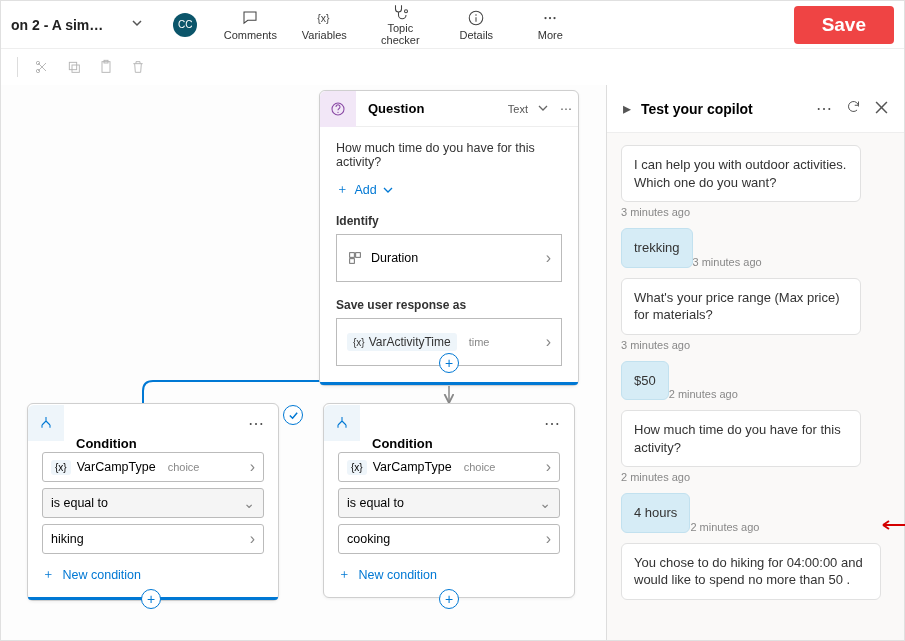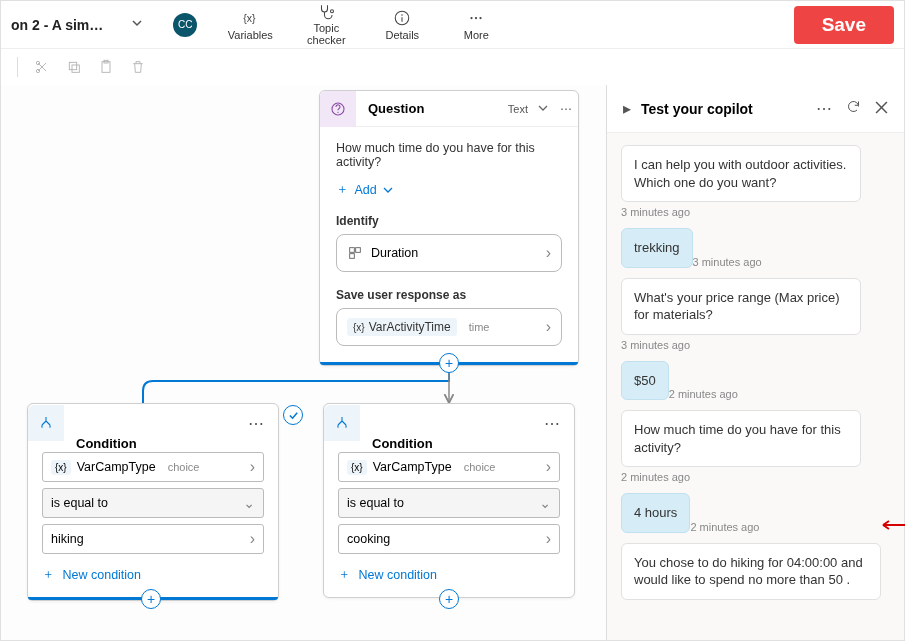--- a/index.html
+++ b/index.html
@@ -29,21 +29,21 @@
   .question-card { left: 318px; top: 5px; width: 260px; }
   .q-head { display: flex; align-items: center; height: 36px; border-bottom: 1px solid #eee; }
   .q-head .icon-box { width: 36px; height: 36px; background: #f2e7f7; display: flex; align-items: center; justify-content: center; border-top-left-radius: 6px; color:#8a4aa5; }
   .q-head .q-title { flex: 1; padding-left: 12px; font-weight: 600; font-size: 13px; }
   .q-head .q-type { font-size: 11px; color: #555; padding-right: 4px; }
   .q-head .chev-sm, .q-head .more { padding: 4px 6px; color: #555; font-size: 12px; cursor: pointer; }
   .q-body { padding: 14px 16px 16px; }
   .q-prompt { font-size: 12.5px; color: #333; margin-bottom: 10px; }
   .add-link { color: #0078d4; font-size: 12.5px; display: inline-flex; align-items: center; gap: 6px; cursor: pointer; }
   .q-label { font-size: 12px; font-weight: 600; color: #333; margin: 16px 0 6px; }
-  .sel-row { border: 1px solid #bbb; border-radius: 8px; height: 38px; display: flex; align-items: center; padding: 0 10px; font-size: 12.5px; cursor: pointer; justify-content: space-between; }
+  .sel-row { border: 1px solid #bbb; border-radius: 0; height: 48px; display: flex; align-items: center; padding: 0 10px; font-size: 12.5px; cursor: pointer; justify-content: space-between; }
   .sel-row .lead-icon { width: 16px; height: 16px; margin-right: 8px; color:#666; }
   .sel-row .chevron { color: #777; }
   .var-tag { background: #eef5fa; border-radius: 3px; padding: 2px 6px; font-size: 12px; color: #333; display: inline-flex; align-items:center; gap:4px; }
   .var-type { color: #888; font-size: 11px; margin-left: 6px; }
   .q-underline, .c-underline { height: 3px; background: #0078d4; border-radius: 0 0 6px 6px; }
   
   .cond-card { top: 318px; width: 252px; }
   .cond1 { left: 26px; }
   .cond2 { left: 322px; }
   .c-head { display: flex; align-items: center; height: 38px; padding: 0 8px 0 0; }
@@ -81,20 +81,26 @@
 </head>
 <body>
 
 <div class="topbar">
   <span class="title-crumb">on 2 - A sim…</span>
   <span class="chev"><svg width="12" height="12" viewBox="0 0 12 12">
         <path d="M2 4l4 4 4-4" fill="none" stroke="#555" stroke-width="1.5"></path>
       </svg></span>
   <div class="avatar-badge">CC</div>
 
+  <div class="toolbar-btn">
+    <svg class="ico" viewBox="0 0 24 24">
+        <path d="M4 4h16v11H9l-5 4z" fill="none" stroke="#444" stroke-width="1.4"></path>
+      </svg>
+    <span>Comments</span>
+  </div>
   <div class="toolbar-btn">
     <svg class="ico" viewBox="0 0 24 24">
         <text x="3" y="17" font-size="14" fill="#444">{x}</text>
       </svg>
     <span>Variables</span>
   </div>
   <div class="toolbar-btn" style="width:58px;">
     <svg class="ico" viewBox="0 0 24 24">
         <path d="M6 3v5a4 4 0 008 0V3 M10 12v4a5 5 0 0010 0" fill="none" stroke="#444" stroke-width="1.4"></path>
         <circle cx="20" cy="11" r="2" fill="none" stroke="#444" stroke-width="1.4"></circle>

